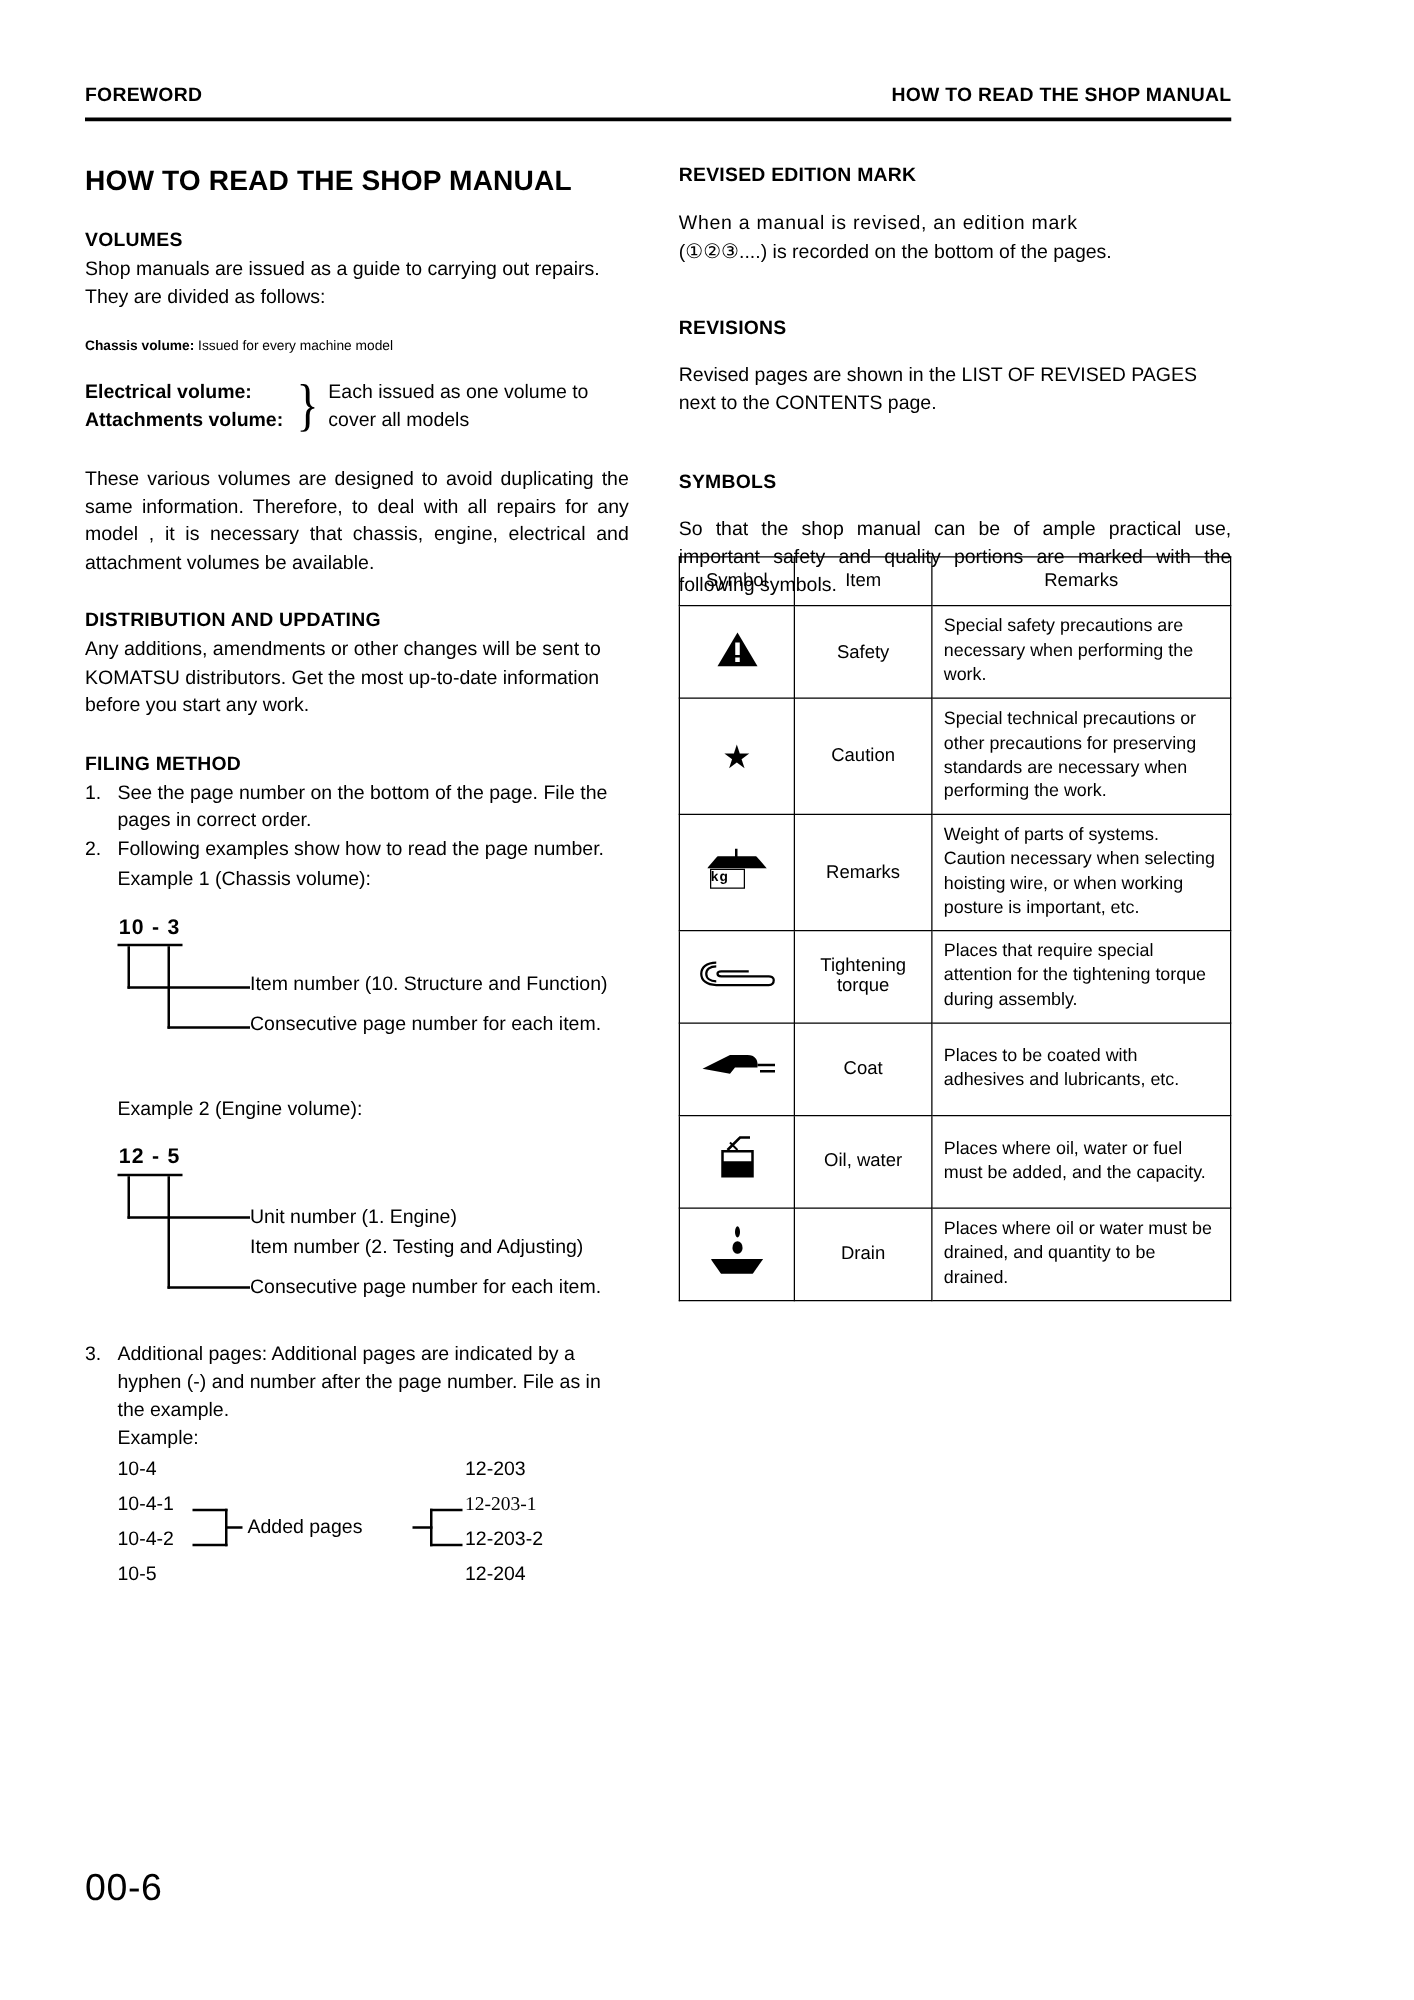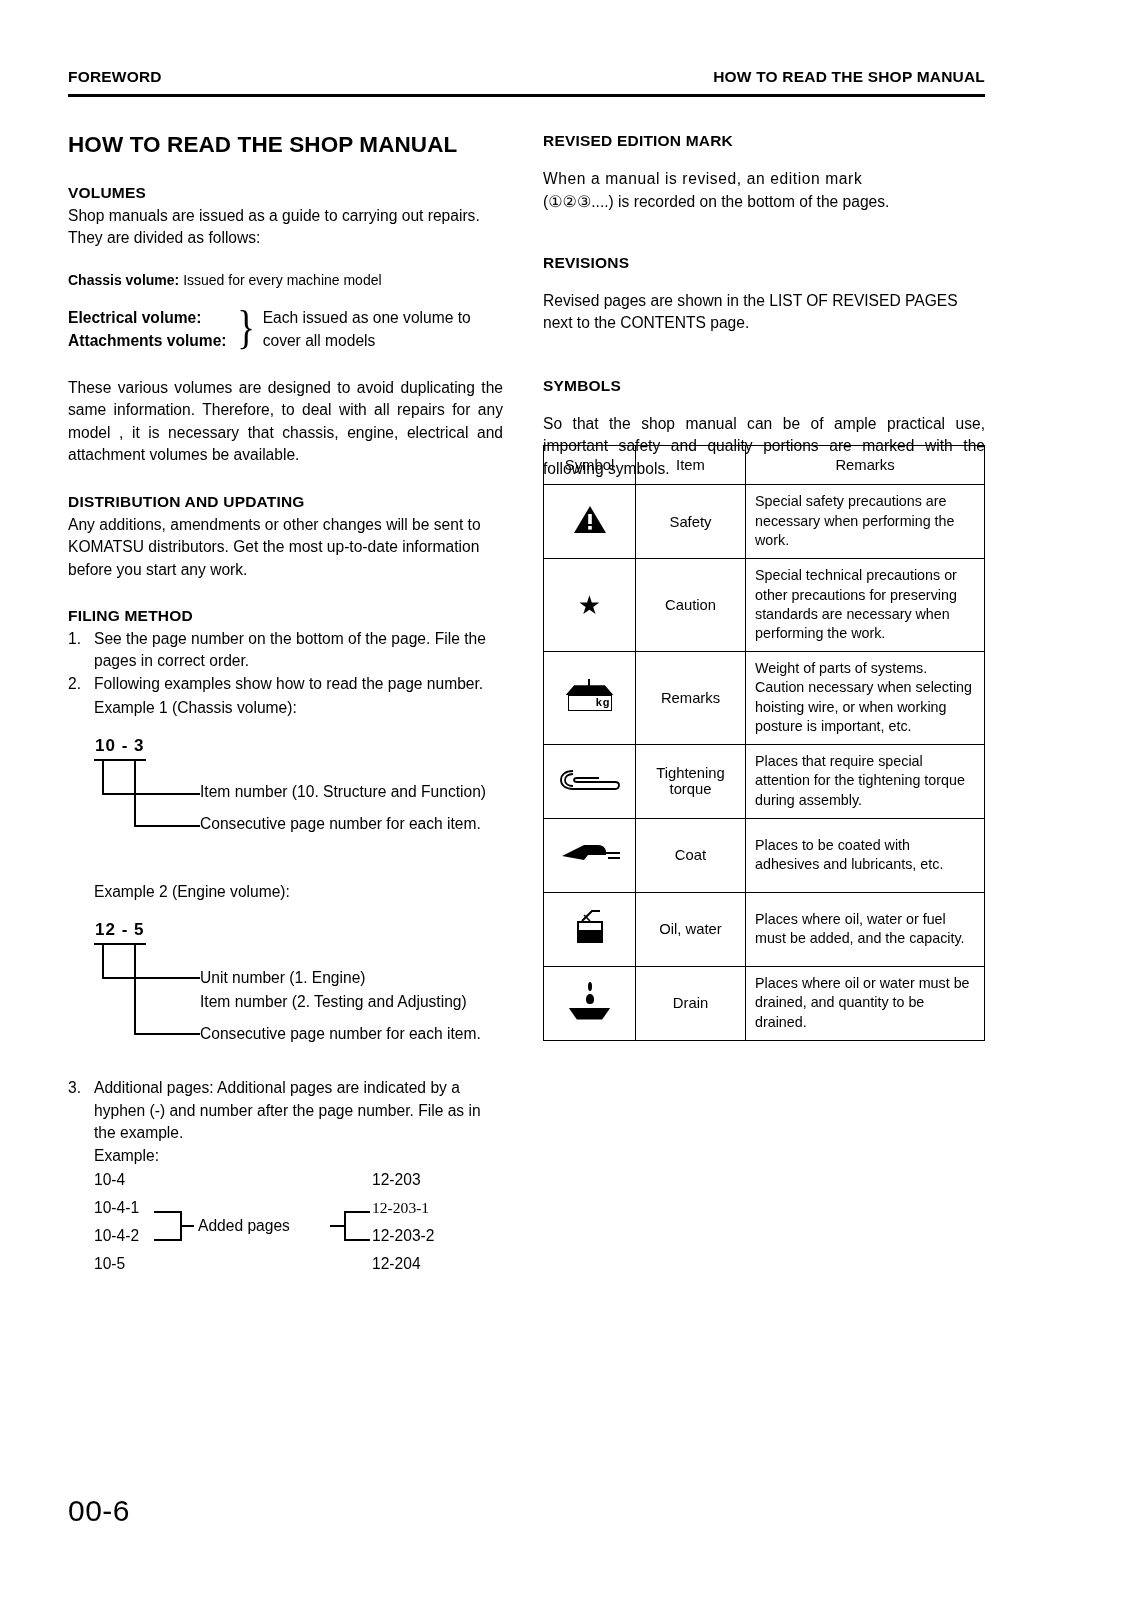--- a/index.html
+++ b/index.html
@@ -58,21 +58,21 @@
     letter-spacing: 0.2px;
   }
   h2.sec.gap { margin-top: 26px; }
   p.body {
     font-size: 15.6px;
     line-height: 1.44;
     margin: 0 0 0 0;
     text-align: left;
   }
   p.just { text-align: justify; }
-  .vol-line { font-size: 14px; line-height: 1.44; margin: 0; }
+  .vol-line { font-size: 11px; line-height: 1.44; margin: 0; }
   .vol-line b { font-weight: bold; }
 
   
   .brace-block {
     display: flex;
     align-items: flex-start;
     margin-top: 16px;
   }
   .brace-labels {
     font-size: 15.6px;
@@ -173,23 +173,23 @@
   }
   .kgbox .hook {
     position: absolute; left: 26px; top: 0; width: 2px; height: 7px; background: #000;
   }
   .kgbox .hat {
     position: absolute; left: 4px; top: 6px; width: 48px; height: 10px;
     background: #000;
     clip-path: polygon(18% 0%, 82% 0%, 100% 100%, 0% 100%);
   }
   .kgbox .body {
-    position: absolute; left: 6px; top: 16px; width: 44px; height: 16px;
+    position: absolute; left: 6px; top: 16px; width: 28px; height: 16px;
     border: 1.6px solid #000;
-    font-size: 11px; text-align: right; line-height: 13px; font-weight: bold;
+    font-size: 11px; text-align: left; line-height: 13px; font-weight: bold;
     letter-spacing: 1px;
   }
   .drain-ico { display:inline-block; position: relative; width: 46px; height: 40px; }
   .drain-ico .drop { position:absolute; left: 21px; top: 0px; width: 4px; height: 9px; background: #000; border-radius: 50% 50% 50% 50%; }
   .drain-ico .drop2 { position:absolute; left: 19px; top: 12px; width: 8px; height: 10px; background: #000; border-radius: 50% 50% 45% 45%; }
   .drain-ico .pan { position:absolute; left: 2px; top: 26px; width: 42px; height: 12px; background: #000;
     clip-path: polygon(0% 0%, 100% 0%, 80% 100%, 20% 100%); }
 
   
   .circ { font-size: 16px; }

